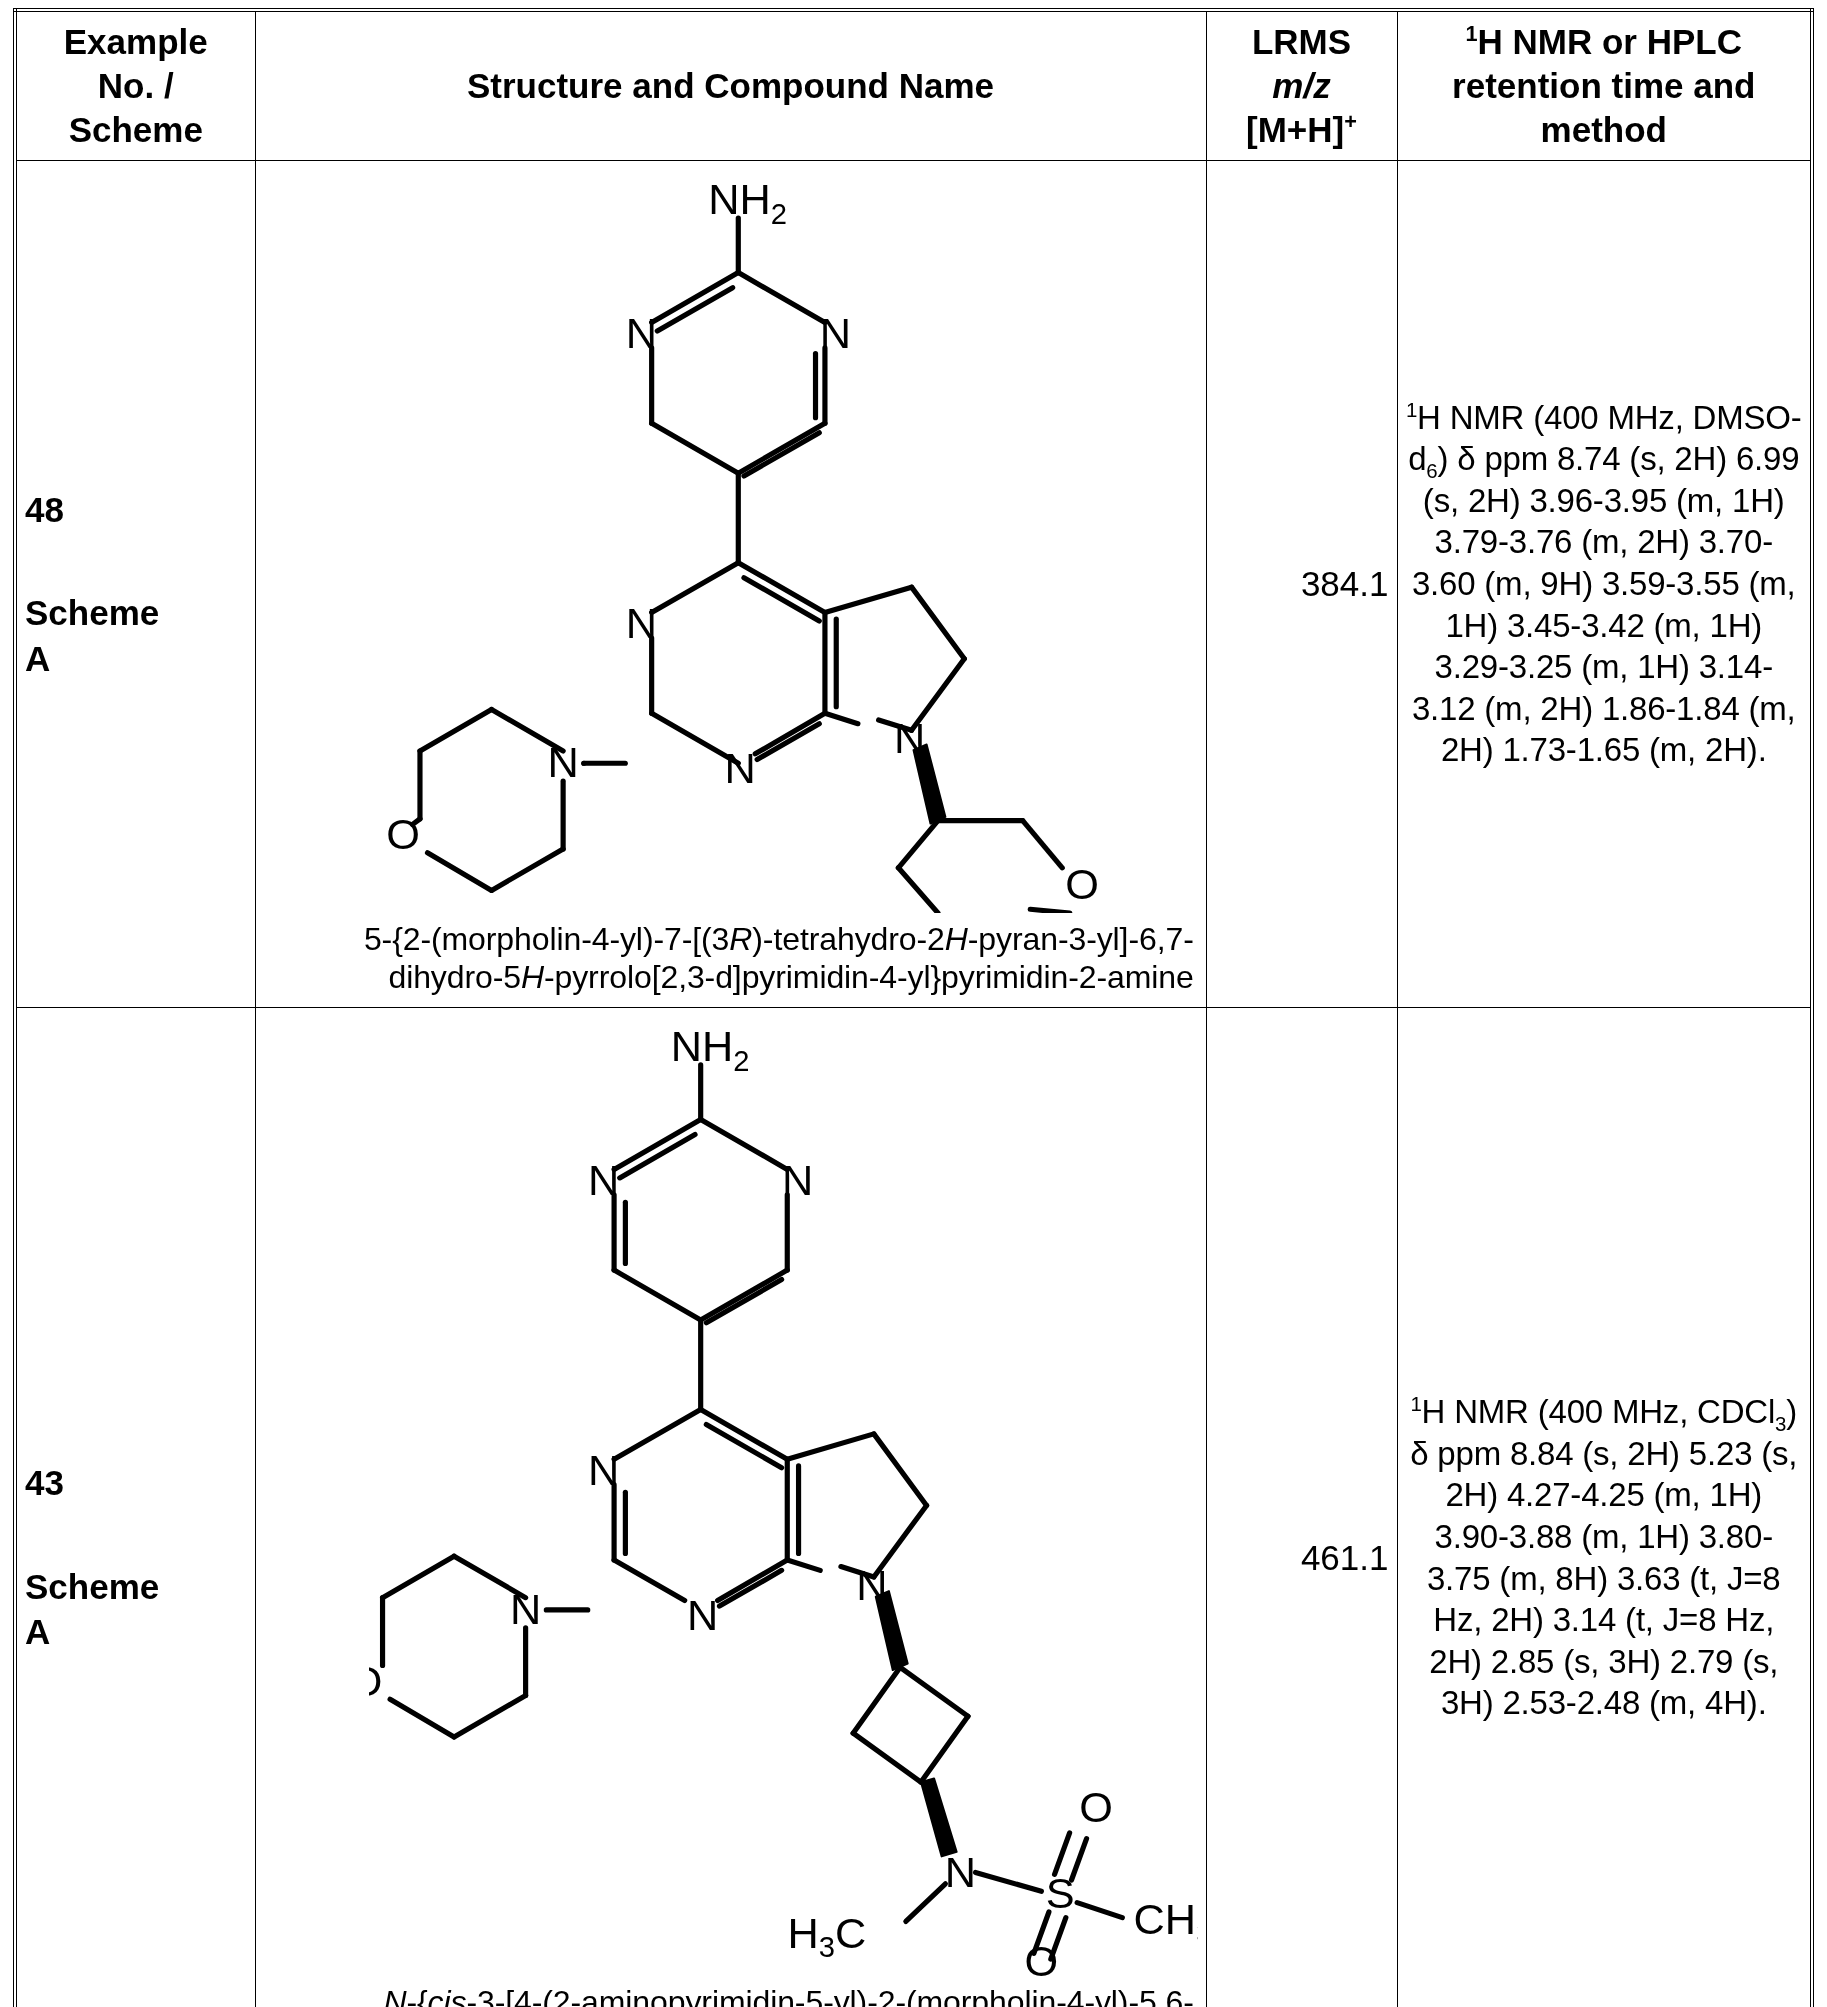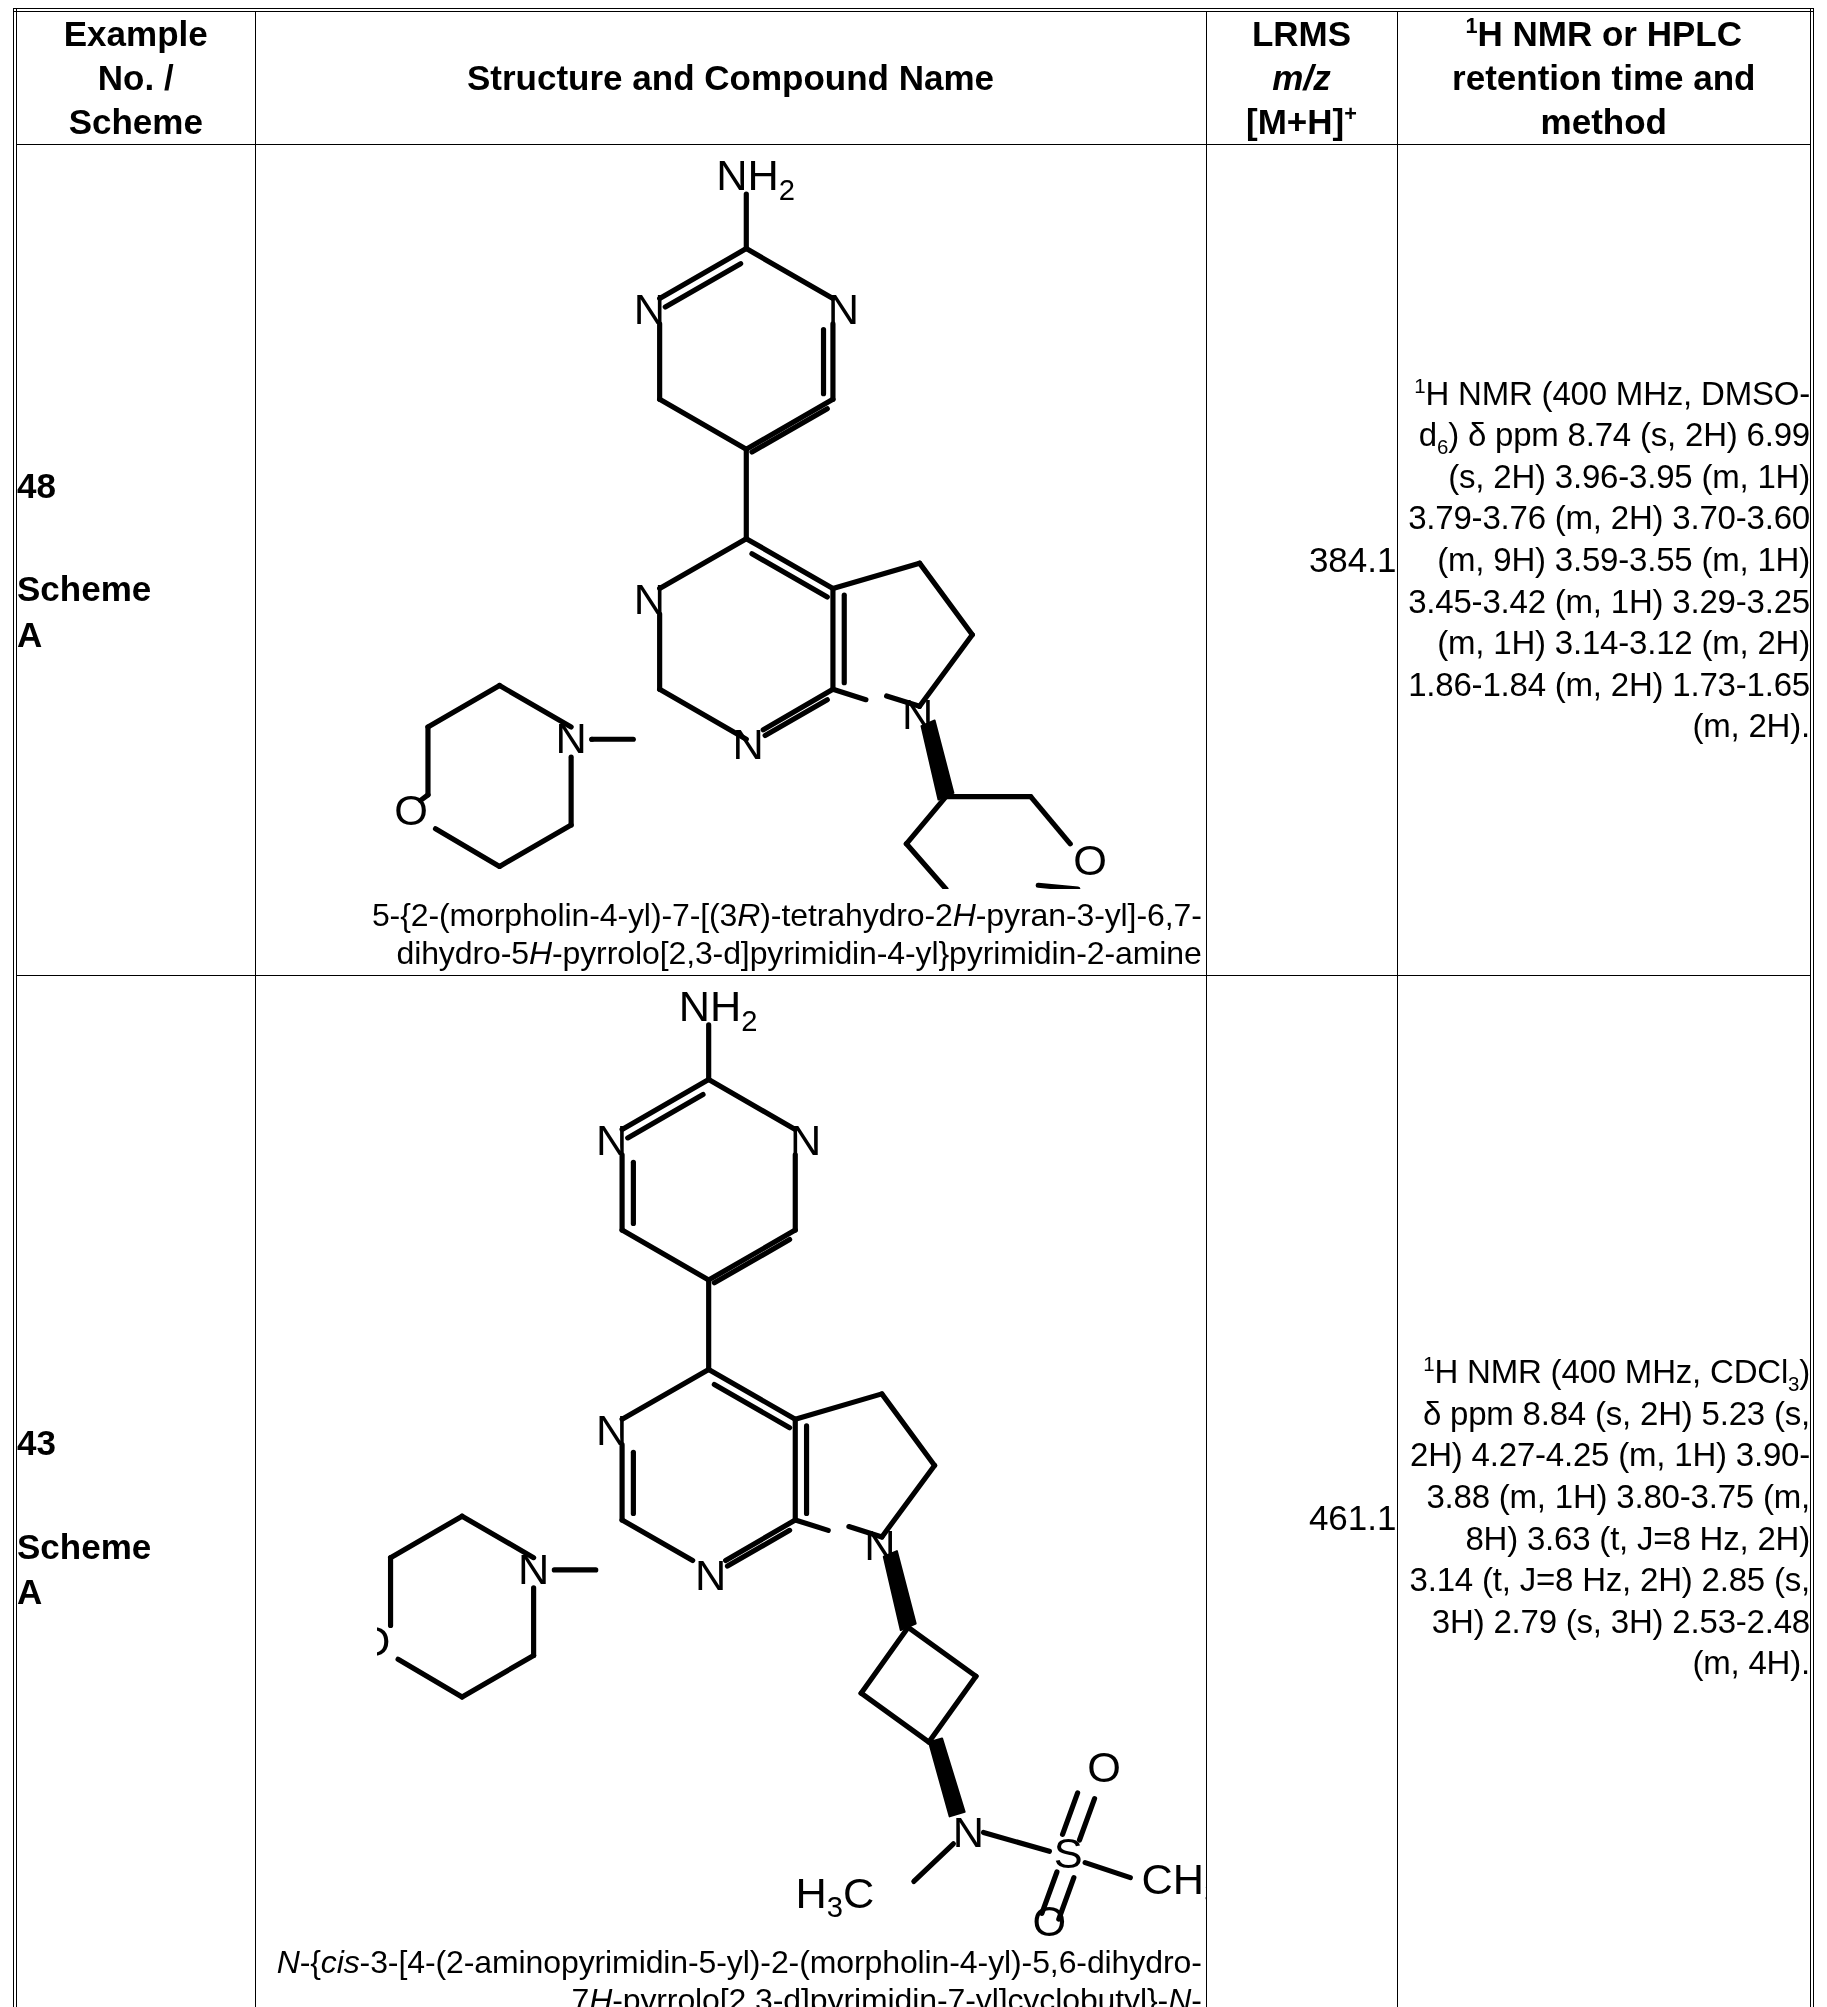--- a/index.html
+++ b/index.html
@@ -15,21 +15,21 @@
     width:1801px;
     table-layout:fixed;
     border-top:4.7px double #000;
     border-bottom:4.7px double #000;
     border-left:4.7px double #000;
     border-right:4.7px double #000;
   }
   table.pt td, table.pt th{
     border:1.9px solid #000;
     vertical-align:middle;
-    padding:0;
+    padding:8px;
   }
   col.c1{width:240px;}
   col.c2{width:951px;}
   col.c3{width:191px;}
   col.c4{width:415px;}
 
   thead th{
     font-weight:bold;
     font-size:35px;
     line-height:1.26;
@@ -58,21 +58,21 @@
     padding:5.6px 3.8px 1.9px 9.4px;
     letter-spacing:-0.1px;
   }
   .cname i{font-style:italic;}
 
   .lrms{text-align:right;font-size:35px;}
 
   .nmr{
     font-size:33px;
     line-height:1.26;
-    text-align:right;
+    text-align:center;
     padding:9.4px 7.5px 9.4px 11.3px;
     letter-spacing:-0.2px;
   }
 </style>
 </head>
 <body>
 
 <div class="page">
 <table class="pt">
   <colgroup>

